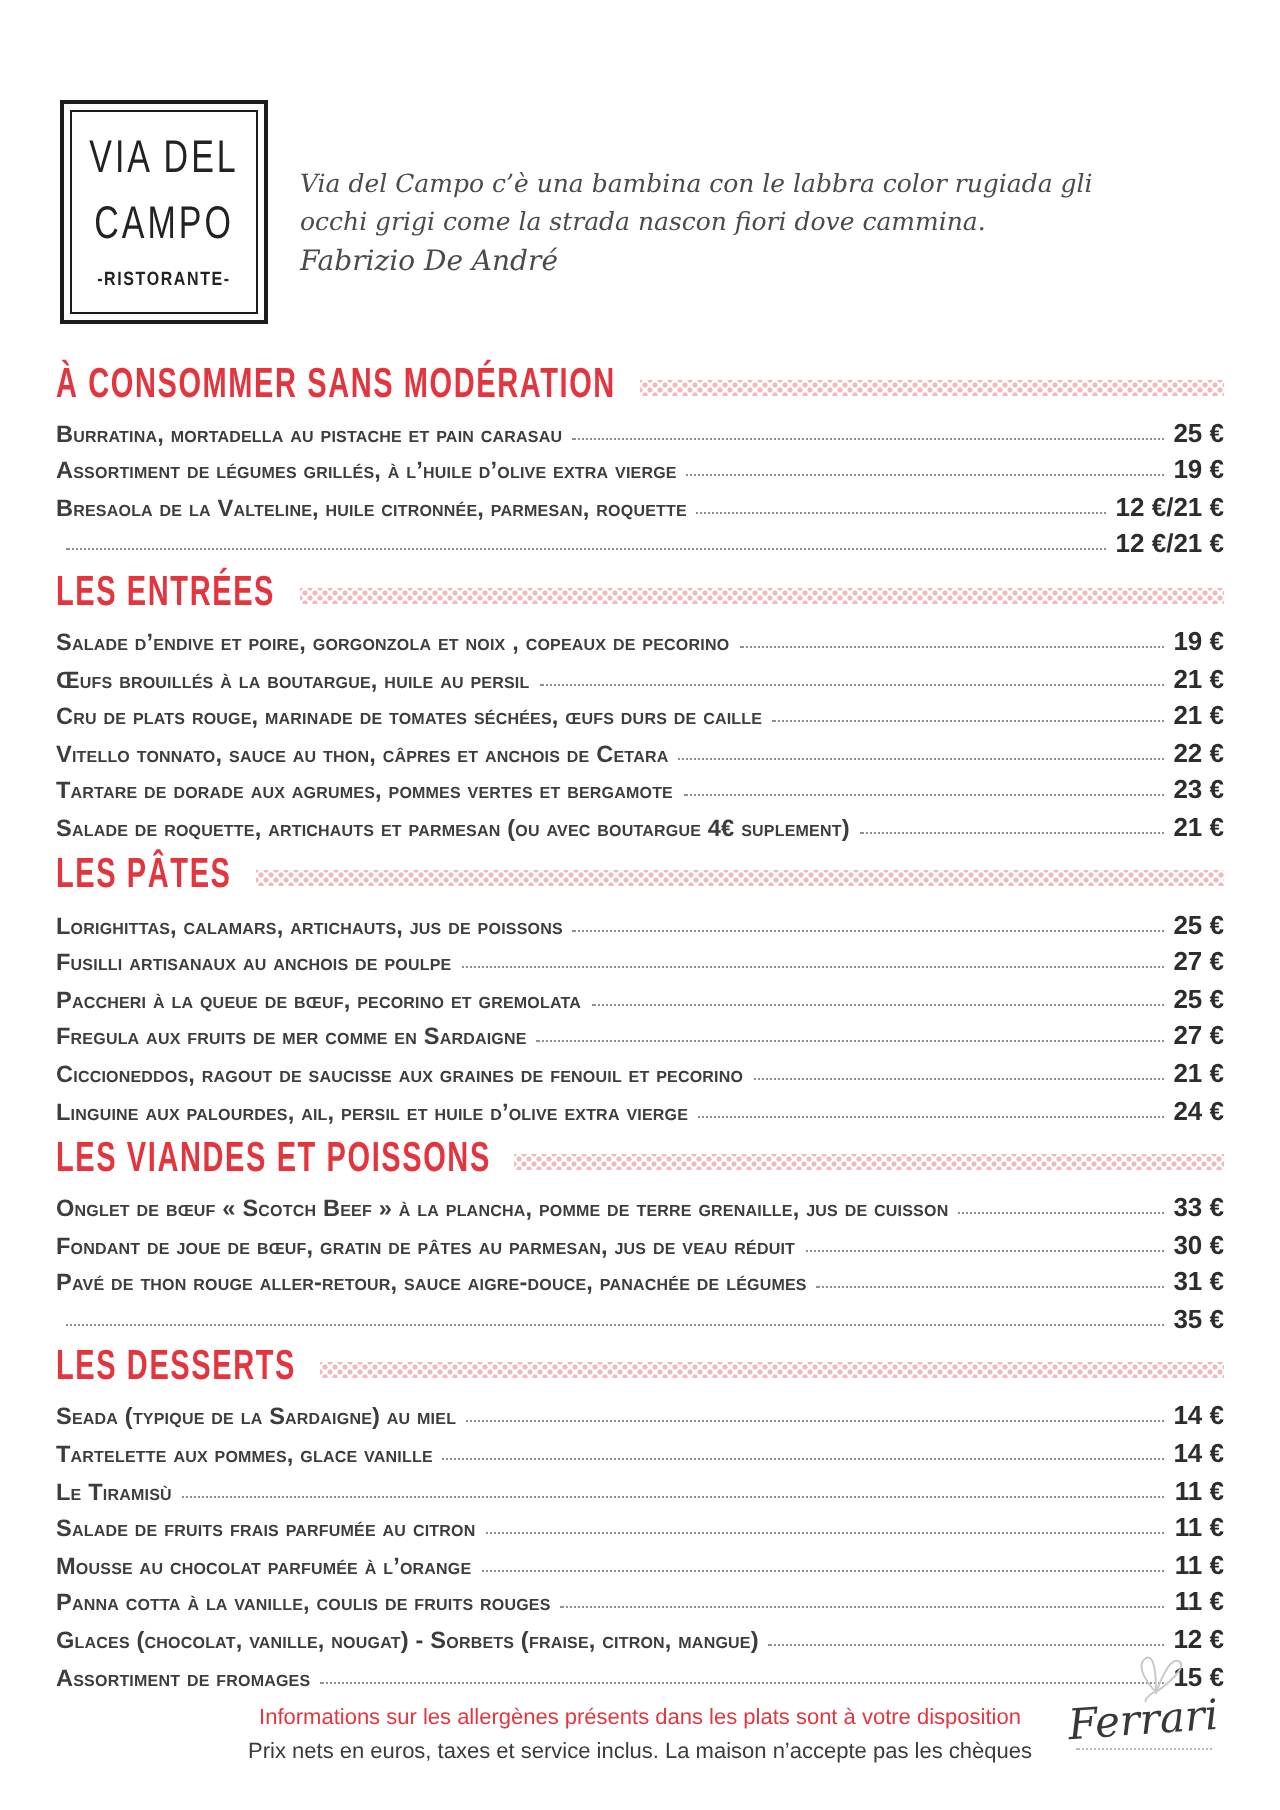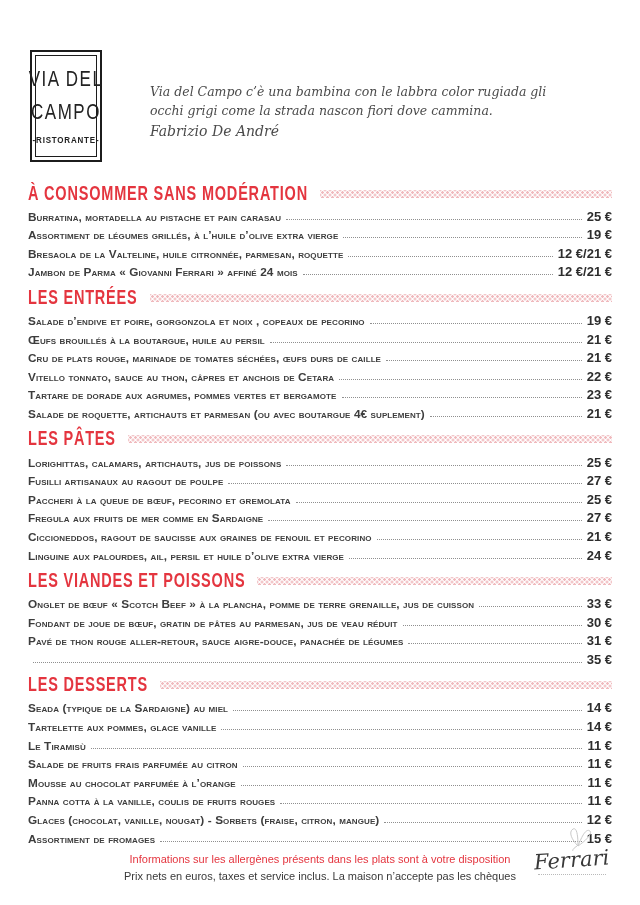--- a/index.html
+++ b/index.html
@@ -10,21 +10,21 @@
     position: relative;
     overflow: hidden;
     color: #3d3d3d;
   }
 
   
   .header { position: relative; height: 183px; }
 
   .logo-box {
     position: absolute; left: 30px; top: 50px;
-    width: 72px; height: 112px;
+    width: 104px; height: 112px;
     border: 2px solid #1c1c1c;
     box-shadow: inset 0 0 0 3px #ffffff, inset 0 0 0 4px #1c1c1c;
     display: flex; flex-direction: column;
     align-items: center; justify-content: center;
     gap: 13px;
     background: #fff;
   }
   .logo-line {
     font-size: 17px; font-weight: 400; letter-spacing: 1.5px;
     color: #222; transform: scaleY(1.35); white-space: nowrap;
@@ -133,21 +133,20 @@
         <span class="item-name">Assortiment de légumes grillés, à l’huile d’olive extra vierge</span>
         <span class="item-dots"></span>
         <span class="item-price">19 €</span>
       </div>
       <div class="menu-item">
         <span class="item-name">Bresaola de la Valteline, huile citronnée, parmesan, roquette</span>
         <span class="item-dots"></span>
         <span class="item-price">12 €/21 €</span>
       </div>
       <div class="menu-item">
-        <span class="item-name">Jambon de Parma « Giovanni Ferrari » affiné 24 mois</span>
         <span class="item-dots"></span>
         <span class="item-price">12 €/21 €</span>
       </div>
     </section>
     <section class="menu-section">
       <div class="section-header">
         <h2 class="section-title">LES ENTRÉES</h2>
         <span class="ornament"></span>
       </div>
       <div class="menu-item">
@@ -185,21 +184,21 @@
       <div class="section-header">
         <h2 class="section-title">LES PÂTES</h2>
         <span class="ornament"></span>
       </div>
       <div class="menu-item">
         <span class="item-name">Lorighittas, calamars, artichauts, jus de poissons</span>
         <span class="item-dots"></span>
         <span class="item-price">25 €</span>
       </div>
       <div class="menu-item">
-        <span class="item-name">Fusilli artisanaux au ragout de poulpe</span>
+        <span class="item-name">Fusilli artisanaux au anchois de poulpe</span>
         <span class="item-dots"></span>
         <span class="item-price">27 €</span>
       </div>
       <div class="menu-item">
         <span class="item-name">Paccheri à la queue de bœuf, pecorino et gremolata</span>
         <span class="item-dots"></span>
         <span class="item-price">25 €</span>
       </div>
       <div class="menu-item">
         <span class="item-name">Fregula aux fruits de mer comme en Sardaigne</span>

